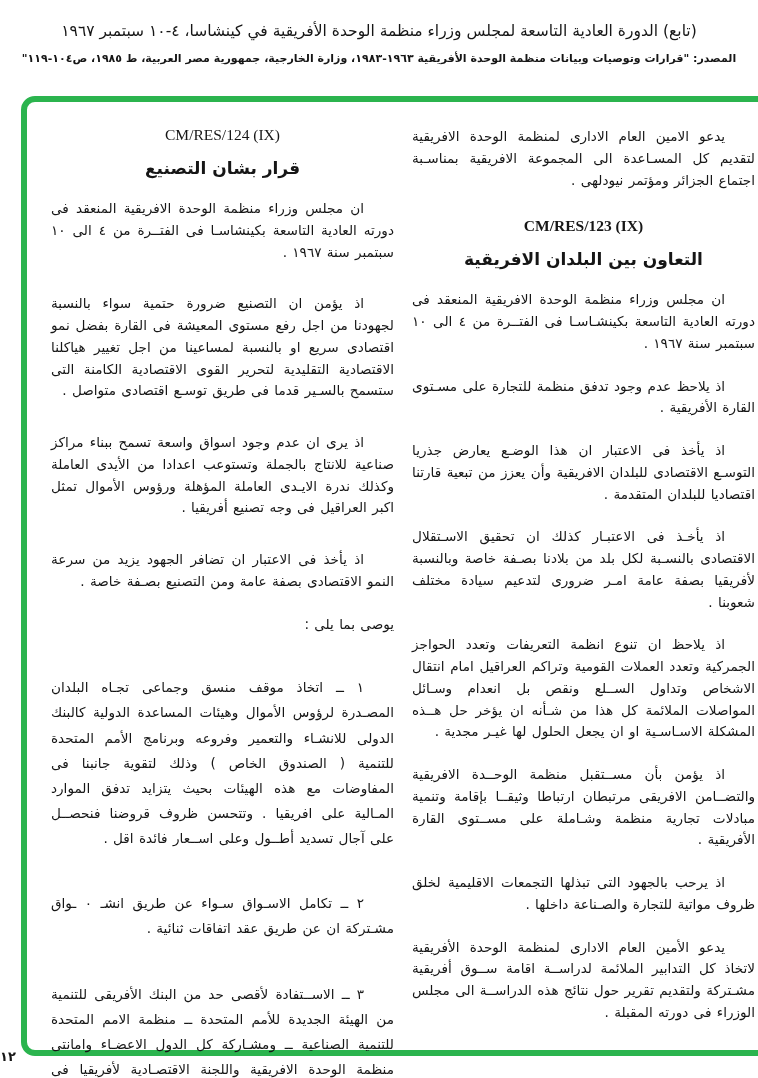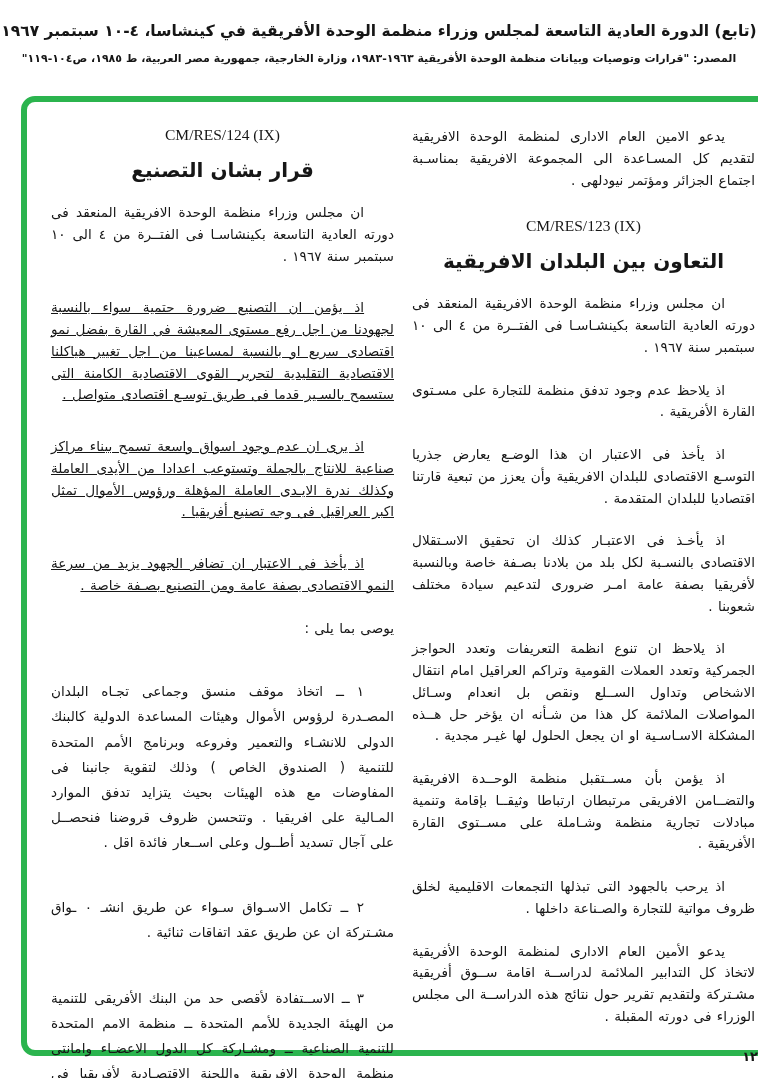--- a/index.html
+++ b/index.html
@@ -17,21 +17,21 @@
     width: 758px;
     height: 1078px;
     direction: rtl;
   }
   .header {
     text-align: center;
     padding-top: 22px;
   }
   .header-title {
     font-size: 15.5px;
-    font-weight: bold;
+    font-weight: normal;
     letter-spacing: 0;
     direction: rtl;
   }
   .header-source {
     margin-top: 12px;
     font-size: 11px;
     font-weight: bold;
     direction: rtl;
   }
   .content-frame {
@@ -58,60 +58,60 @@
     font-size: 15.5px;
     direction: ltr;
     text-align: right;
     unicode-bidi: embed;
     margin: 0 0 14px 0;
   }
   .res-number.ltr { text-align: center; direction: ltr; }
   .res-title {
     text-align: center;
     font-weight: bold;
-    font-size: 20px;
+    font-size: 17px;
     margin: 6px 0 20px 0;
   }
   .para {
     font-size: 13.6px;
     line-height: 1.6;
     text-align: justify;
     margin: 0 0 21px 0;
     text-indent: 2.2em;
     word-spacing: 1px;
   }
   .para.no-indent { text-indent: 0; }
   .para.numbered { line-height: 1.85; margin-top: 40px; }
-  .para.gap-before { margin-top: 30px; text-decoration: underline; }
+  .para.gap-before { margin-top: 30px; }
   .page-number {
     position: absolute;
     bottom: 14px;
     left: 0;
     width: 100%;
-    text-align: right;
+    text-align: left;
     font-size: 13px;
     font-weight: bold;
   }
 </style>
 </head>
 <body>
 
 <div class="page">
 
   <div class="header">
     <div class="header-title">(تابع) الدورة العادية التاسعة لمجلس وزراء منظمة الوحدة الأفريقية في كينشاسا، ٤-١٠ سبتمبر ١٩٦٧</div>
     <div class="header-source">المصدر: "قرارات وتوصيات وبيانات منظمة الوحدة الأفريقية ١٩٦٣-١٩٨٣، وزارة الخارجية، جمهورية مصر العربية، ط ١٩٨٥، ص١٠٤-١١٩"</div>
   </div>
 
   <div class="content-frame">
 
     <div class="column">
       <p class="para">يدعو الامين العام الادارى لمنظمة الوحدة الافريقية لتقديم كل المسـاعدة الى المجموعة الافريقية بمناسـبة اجتماع الجزائر ومؤتمر نيودلهى .</p>
 
-      <div class="res-number ltr" style="margin-top:26px;">CM/RES/123 (IX)</div>
+      <div class="res-number ltr" style="margin-top:26px;font-weight:bold;">CM/RES/123 (IX)</div>
 
       <div class="res-title">التعاون بين البلدان الافريقية</div>
 
       <p class="para">ان مجلس وزراء منظمة الوحدة الافريقية المنعقد فى دورته العادية التاسعة بكينشـاسـا فى الفتــرة من ٤ الى ١٠ سبتمبر سنة ١٩٦٧ .</p>
       <p class="para">اذ يلاحظ عدم وجود تدفق منظمة للتجارة على مسـتوى القارة الأفريقية .</p>
       <p class="para">اذ يأخذ فى الاعتبار ان هذا الوضـع يعارض جذريا التوسـع الاقتصادى للبلدان الافريقية وأن يعزز من تبعية قارتنا اقتصاديا للبلدان المتقدمة .</p>
       <p class="para">اذ يأخـذ فى الاعتبـار كذلك ان تحقيق الاسـتقلال الاقتصادى بالنسـبة لكل بلد من بلادنا بصـفة خاصة وبالنسبة لأفريقيا بصفة عامة امـر ضرورى لتدعيم سيادة مختلف شعوبنا .</p>
       <p class="para">اذ يلاحظ ان تنوع انظمة التعريفات وتعدد الحواجز الجمركية وتعدد العملات القومية وتراكم العراقيل امام انتقال الاشخاص وتداول الســلع ونقص بل انعدام وسـائل المواصلات الملائمة كل هذا من شـأنه ان يؤخر حل هــذه المشكلة الاسـاسـية او ان يجعل الحلول لها غيـر مجدية .</p>
       <p class="para">اذ يؤمن بأن مســتقبل منظمة الوحــدة الافريقية والتضــامن الافريقى مرتبطان ارتباطا وثيقــا بإقامة وتنمية مبادلات تجارية منظمة وشـاملة على مســتوى القارة الأفريقية .</p>
       <p class="para">اذ يرحب بالجهود التى تبذلها التجمعات الاقليمية لخلق ظروف مواتية للتجارة والصـناعة داخلها .</p>

